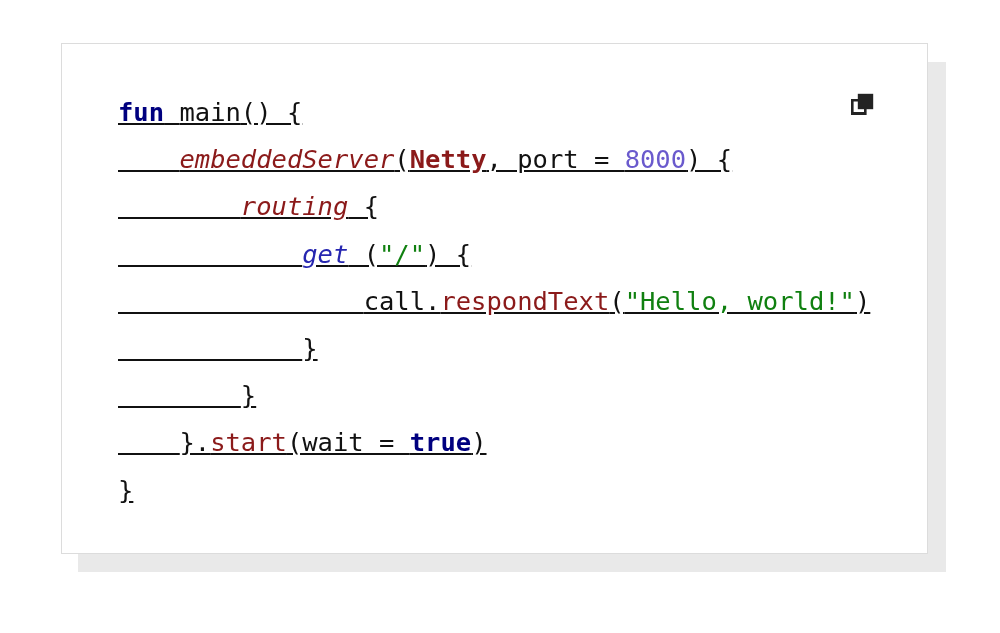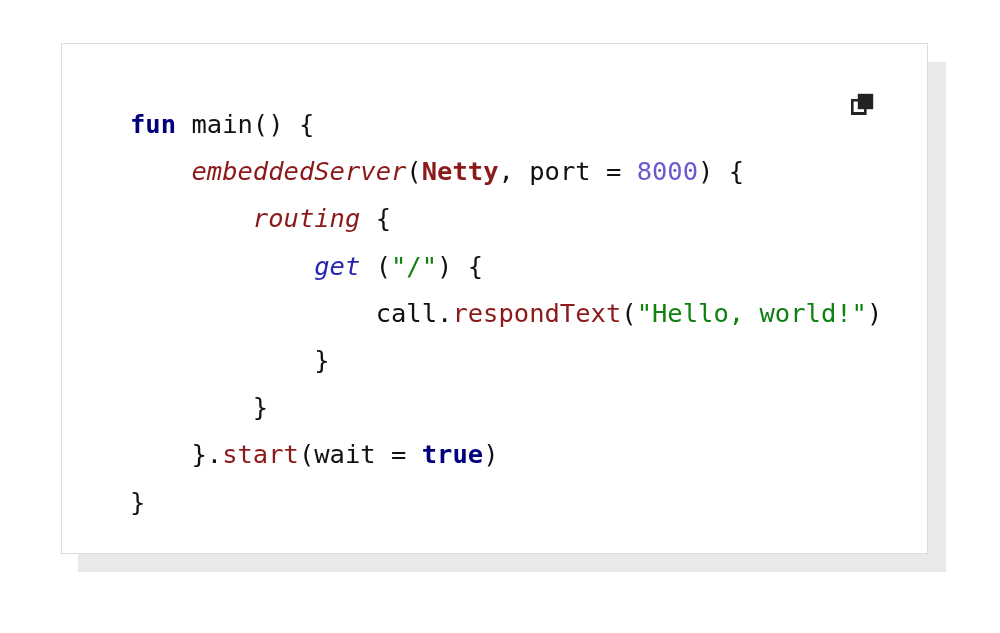--- a/index.html
+++ b/index.html
@@ -47,28 +47,29 @@
     cursor: pointer;
     display: block;
   }
   #copy-button svg { display: block; }
 
   
   #code-block {
     position: absolute;
     left: 56px;
     top: 45px;
-    margin: 12px;
+    margin: 0;
     padding: 0;
     font-family: "DejaVu Sans Mono", "Liberation Mono", monospace;
     font-size: 25.5px;
     line-height: 47.2px;
     white-space: pre;
     color: #111111;
     letter-spacing: 0px;
+    text-decoration: underline;
     -webkit-font-smoothing: antialiased;
   }
 
   
   .tok-plain    { color: #111111; }
   .tok-keyword  { color: #00007f; font-weight: bold; }
   .tok-fn       { color: #8b1a1a; }
   .tok-fn-i     { color: #8b1a1a; font-style: italic; }
   .tok-type     { color: #8b1a1a; font-weight: bold; }
   .tok-dsl      { color: #2626b0; font-style: italic; }

